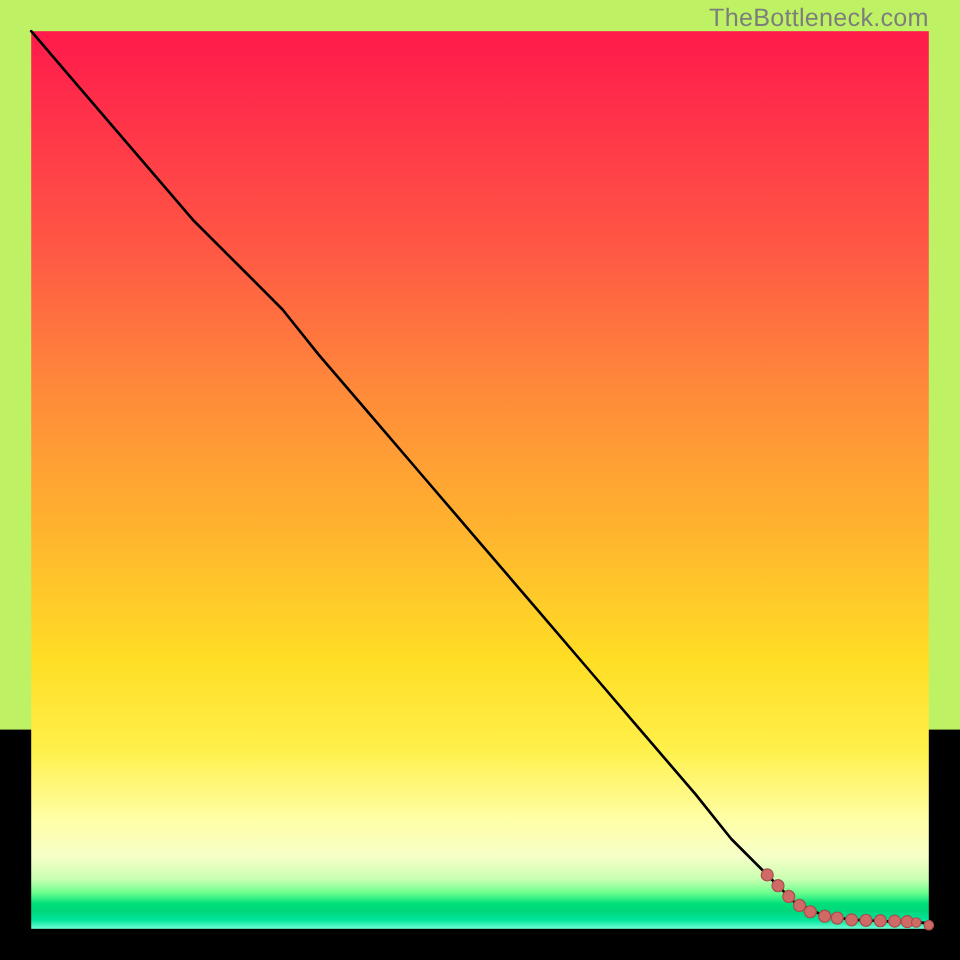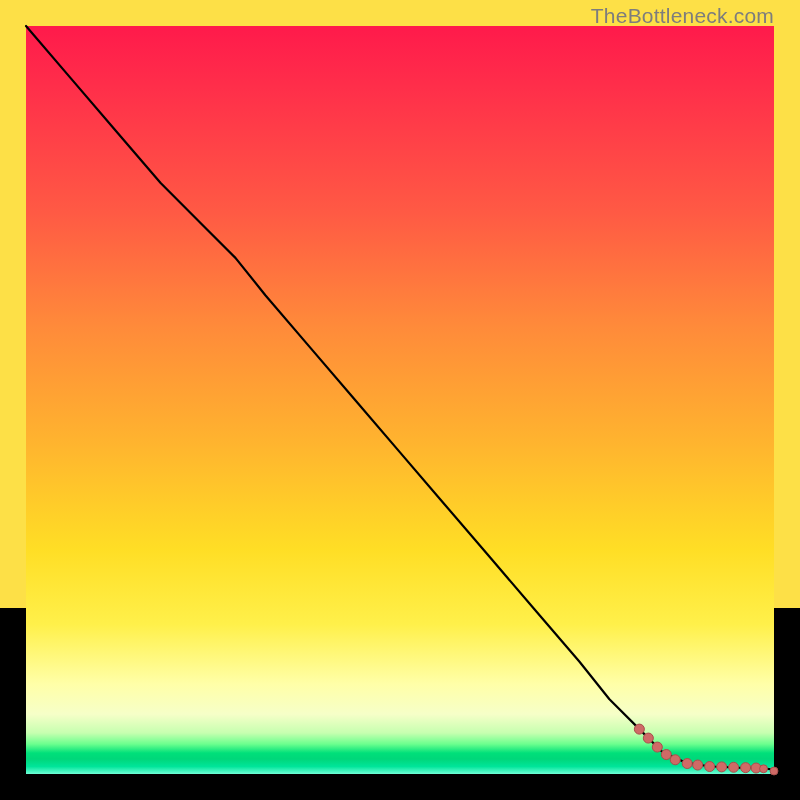--- a/index.html
+++ b/index.html
@@ -8,21 +8,21 @@
     width: 800px;
     height: 800px;
     background: #000;
     overflow: hidden;
     font-family: Arial, Helvetica, sans-serif;
   }
   .frame {
     position: relative;
     width: 800px;
     height: 608px;
-    background: #fde047;
+    background: #bef264;
   }
   .plot {
     position: absolute;
     left: 26px;
     top: 26px;
     width: 748px;
     height: 748px;
     
     background: linear-gradient(
       to bottom,

